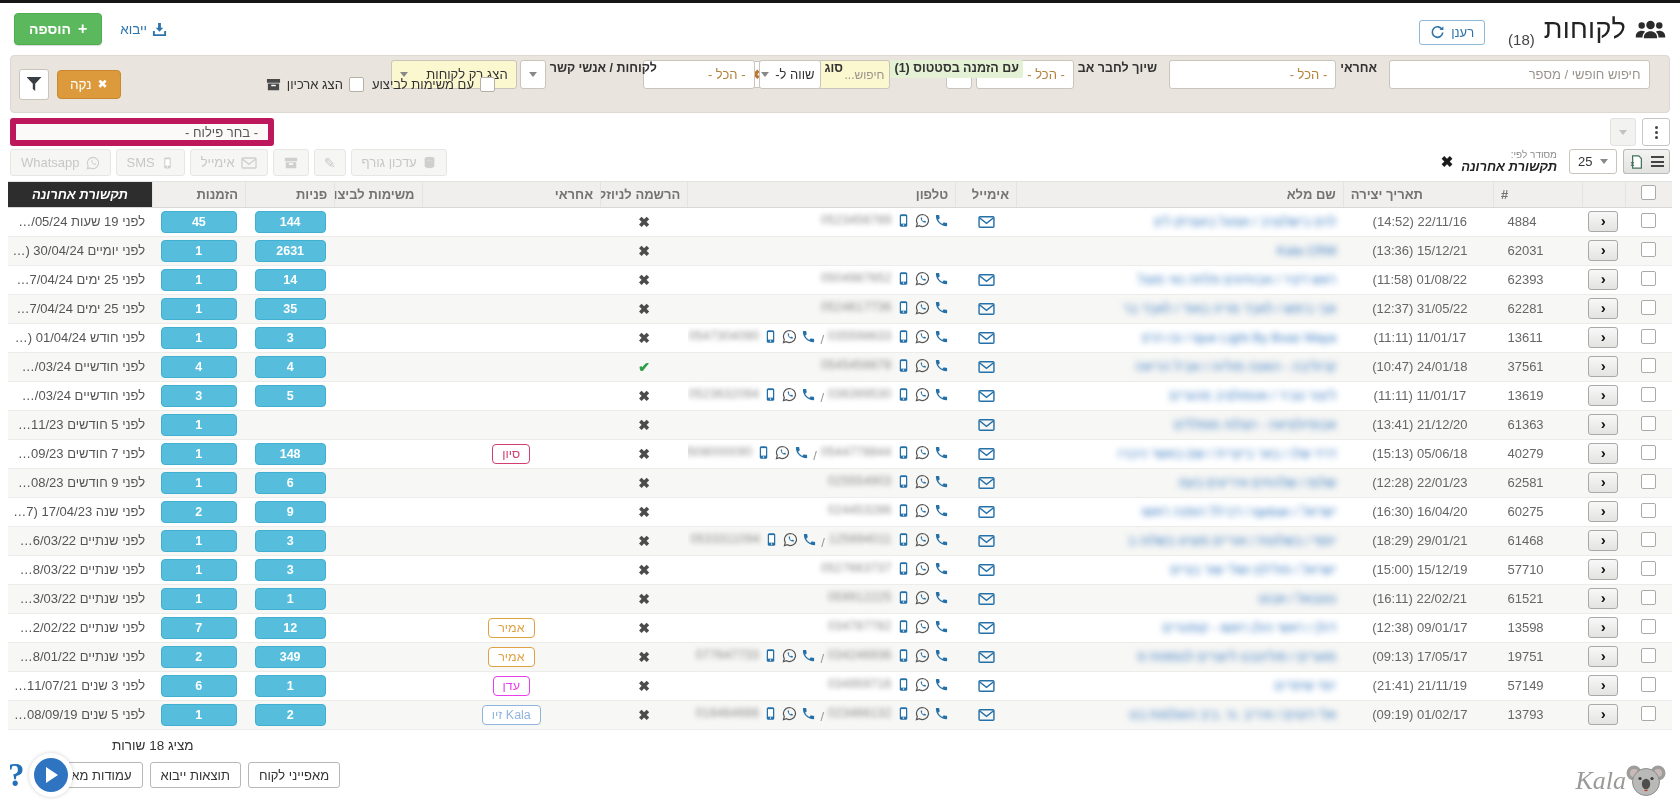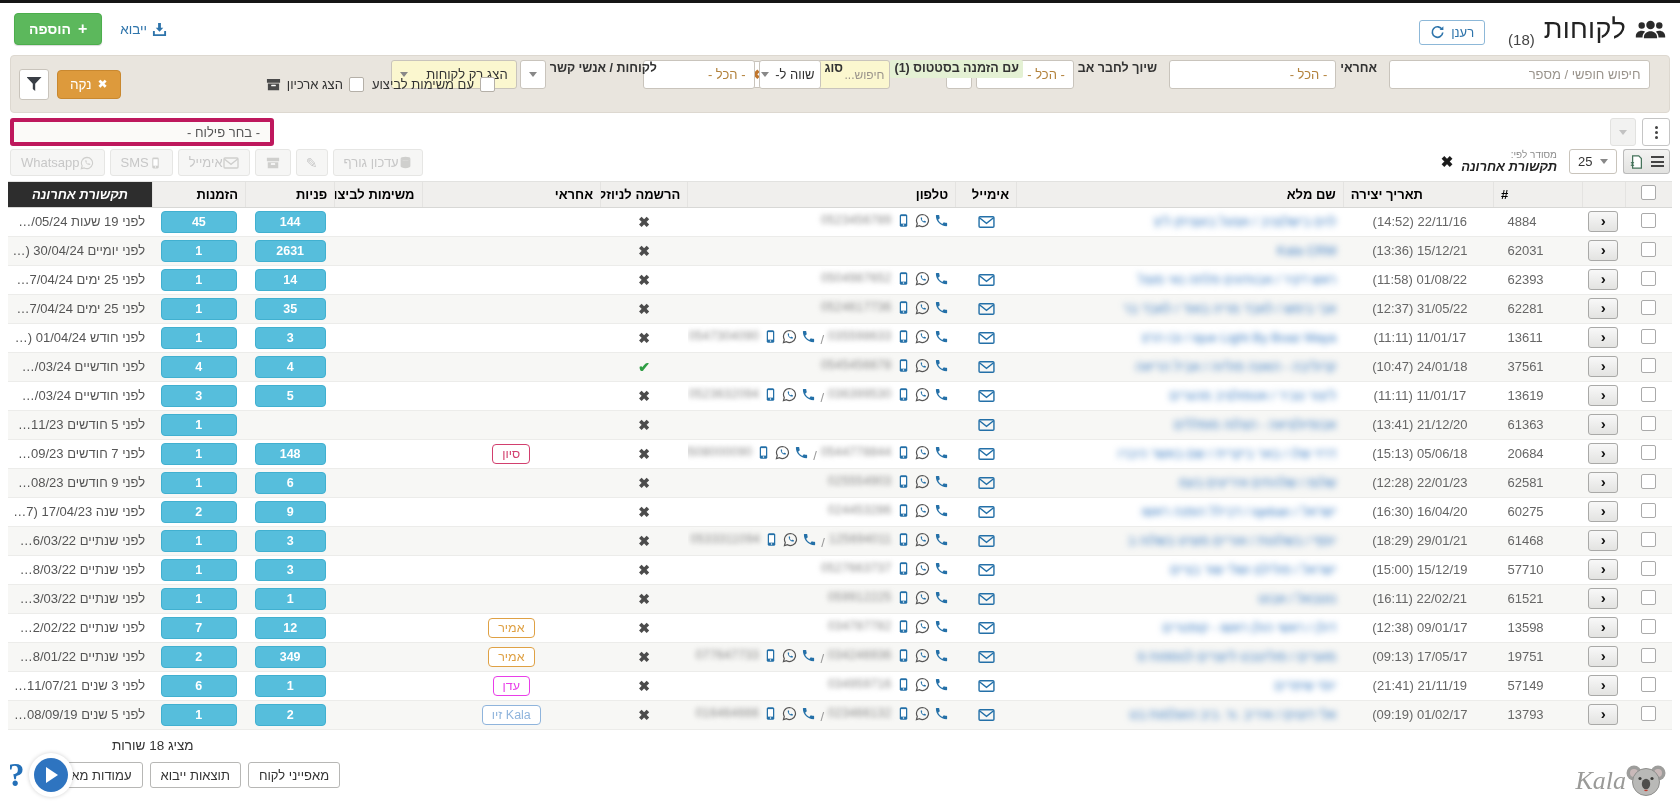--- a/index.html
+++ b/index.html
@@ -53,45 +53,45 @@
 
   
   .row-seg { height:36px; display:flex; align-items:center; justify-content:space-between; padding:4px 10px 2px 10px; }
   .seg-left { display:flex; gap:6px; }
   .btn-dots { width:28px; height:28px; background:#fff; border:1px solid #c5c5c5; border-radius:3px; cursor:pointer;
               display:flex; flex-direction:column; align-items:center; justify-content:center; gap:2px;}
   .btn-dots i { width:3px; height:3px; border-radius:50%; background:#444; }
   .btn-caret-dis { width:26px; height:28px; background:#f2f2f1; border:1px solid #e2e2e0; border-radius:3px;
                    display:flex; align-items:center; justify-content:center; }
   .btn-caret-dis .caret { border-top-color:#c2c2c2; }
-  .sel-segment { width:264px; height:28px; background:#fbfaf8; border:4px solid #be185d; border-radius:3px;
+  .sel-segment { width:264px; height:28px; background:#fbfaf8; border:6px solid #be185d; border-radius:3px;
                  font-size:13px; color:#555; display:flex; align-items:center; padding:0 10px; cursor:pointer; }
 
   
   .row-act { height:32px; display:flex; align-items:flex-start; justify-content:space-between; padding:0 10px; }
   .act-right { display:flex; gap:5px; }
-  .btn-dis { display:flex; align-items:center; background:#f6f6f5; border:1px solid #e6e6e4; color:#c7c7c7;
+  .btn-dis { display:flex; align-items:center; gap:6px; background:#f6f6f5; border:1px solid #e6e6e4; color:#c7c7c7;
              border-radius:3px; height:27px; padding:0 10px; font-size:13px; }
   .act-left { display:flex; align-items:center; gap:6px; }
   .mini-btn { width:26px; height:25px; background:linear-gradient(#f3f3f2,#e2e2e0); border:1px solid #bbb; border-radius:3px;
               display:flex; align-items:center; justify-content:center; cursor:pointer; }
   .mini-btn + .mini-btn { margin-right:-5px; border-right:0; border-radius:3px 0 0 3px; }
   .mini-btn:first-child { border-radius:0 3px 3px 0; }
   .bars { width:13px; height:11px; display:flex; flex-direction:column; justify-content:space-between; }
   .bars i { height:2px; background:#444; }
   .sel-25 { width:48px; height:25px; }
   .sortchip { display:flex; align-items:center; gap:8px; margin-right:6px; cursor:default; }
   .sortchip .x { font-size:15px; font-weight:bold; color:#1b1b1b; cursor:pointer; }
   .sort-lbl { font-size:10px; color:#8b8b8b; line-height:11px; }
   .sort-val { font-size:13px; font-weight:bold; font-style:italic; color:#222; line-height:14px; }
 
   
   .grid { margin:0 8px; border-top:1px solid #e2e2e0; }
   table { width:100%; border-collapse:collapse; table-layout:fixed; }
-  th { background:#f0efed; font-size:13px; font-weight:bold; color:#000000; height:25px; padding:2px 7px;
+  th { background:#f0efed; font-size:13px; font-weight:bold; color:#737373; height:25px; padding:2px 7px;
        text-align:right; border-bottom:1px solid #d8d8d6; border-left:1px solid #e4e3e1; white-space:nowrap; overflow:hidden;}
   th.c-last { background:#2d2d2d; color:#fff; font-style:italic; text-align:center; border-left:0; }
   th.center { text-align:center; }
   td { height:29px; padding:1px 7px; font-size:13px; color:#555; border-bottom:1px solid #ececea;
        white-space:nowrap; overflow:hidden; vertical-align:middle; }
   tr:nth-child(even) td { background:#f7f7f5; }
   .c-cb { width:46px; } .c-ex { width:42px; } .c-id { width:88px; } .c-date { width:148px; }
   .c-name { width:322px; } .c-mail { width:60px; } .c-phone { width:264px; } .c-nl { width:86px; }
   .c-owner { width:176px; } .c-tasks { width:86px; } .c-inq { width:88px; } .c-ord { width:92px; } .c-last { width:142px; }
   td.c-cb, td.c-ex, td.c-mail, td.c-nl, td.c-owner { text-align:center; }
@@ -681,21 +681,21 @@
           <td class="c-ord">
             <span class="badge">1</span>
           </td>
           <td class="c-last">לפני 5 חודשים 11/23…</td>
         </tr>
         <tr>
           <td class="c-cb"><span class="cb"></span></td>
           <td class="c-ex"><button class="exbtn">
               <span class="chev">‹</span>
             </button></td>
-          <td class="c-id">20684</td>
+          <td class="c-id">40279</td>
           <td class="c-date">05/06/18 (15:13)</td>
           <td class="c-name"><a class="name-blur">דרזי שלו / באר ביקרית / שם באשר היברו</a></td>
           <td class="c-mail"><svg class="ic mail" style="color:#2470a8">
               <use href="#i-mail"></use>
             </svg></td>
           <td class="c-phone"><span class="pset">
               <svg class="ic ">
                 <use href="#i-phone"></use>
               </svg>
               <svg class="ic ">

